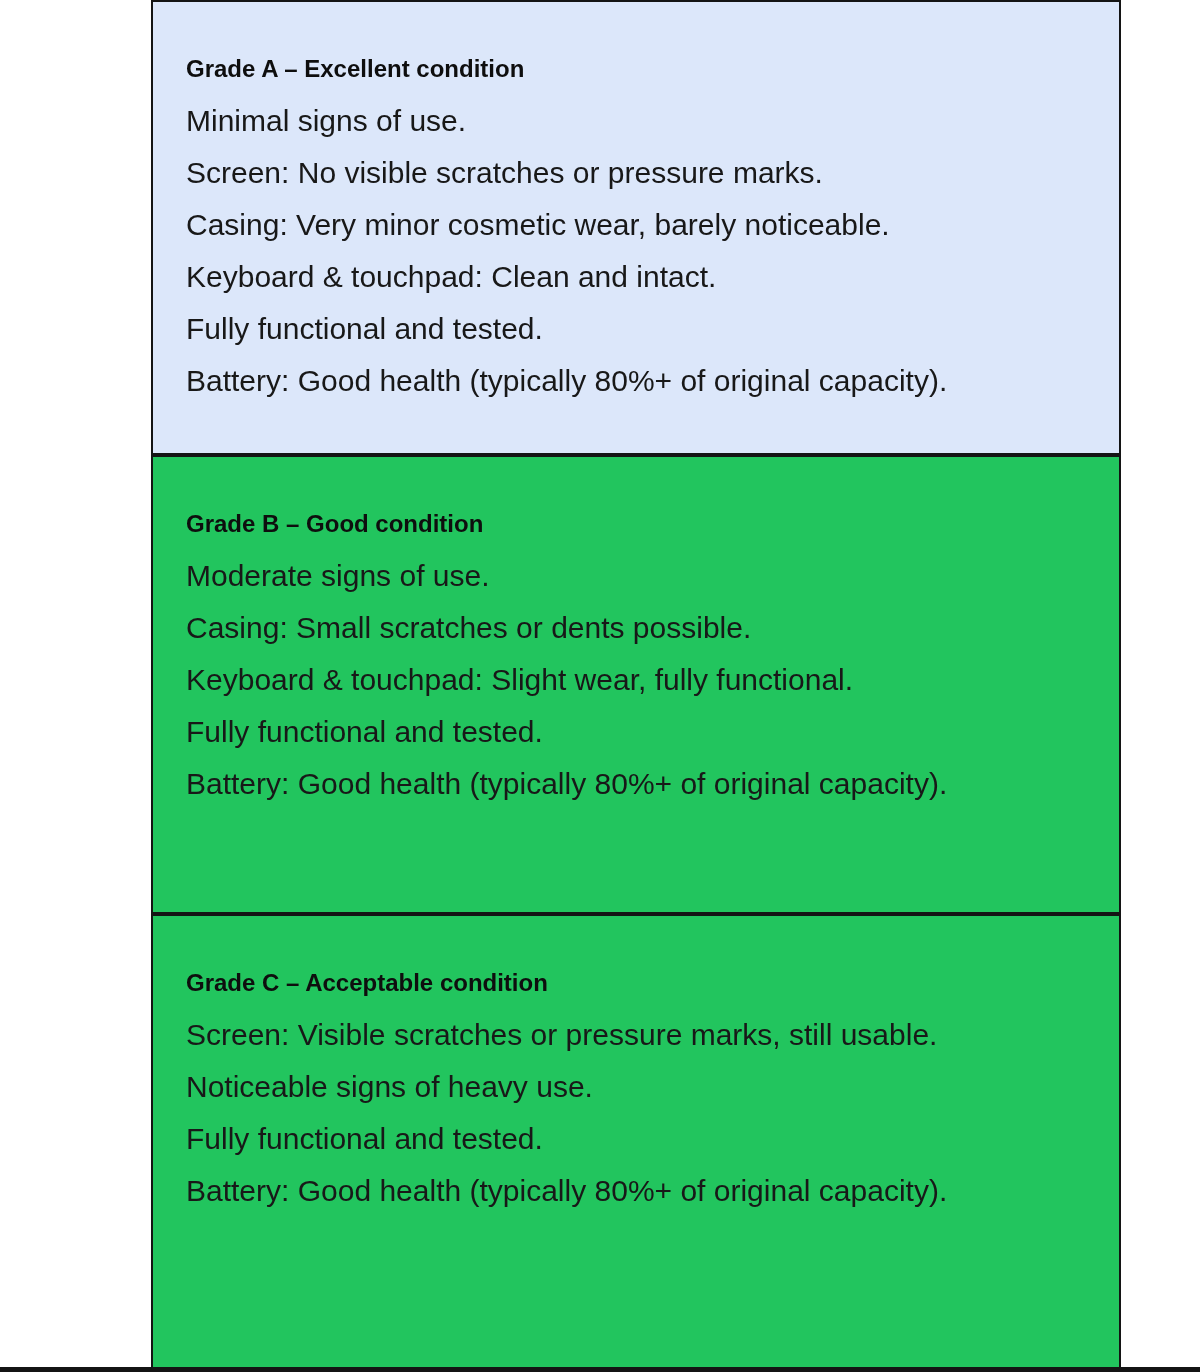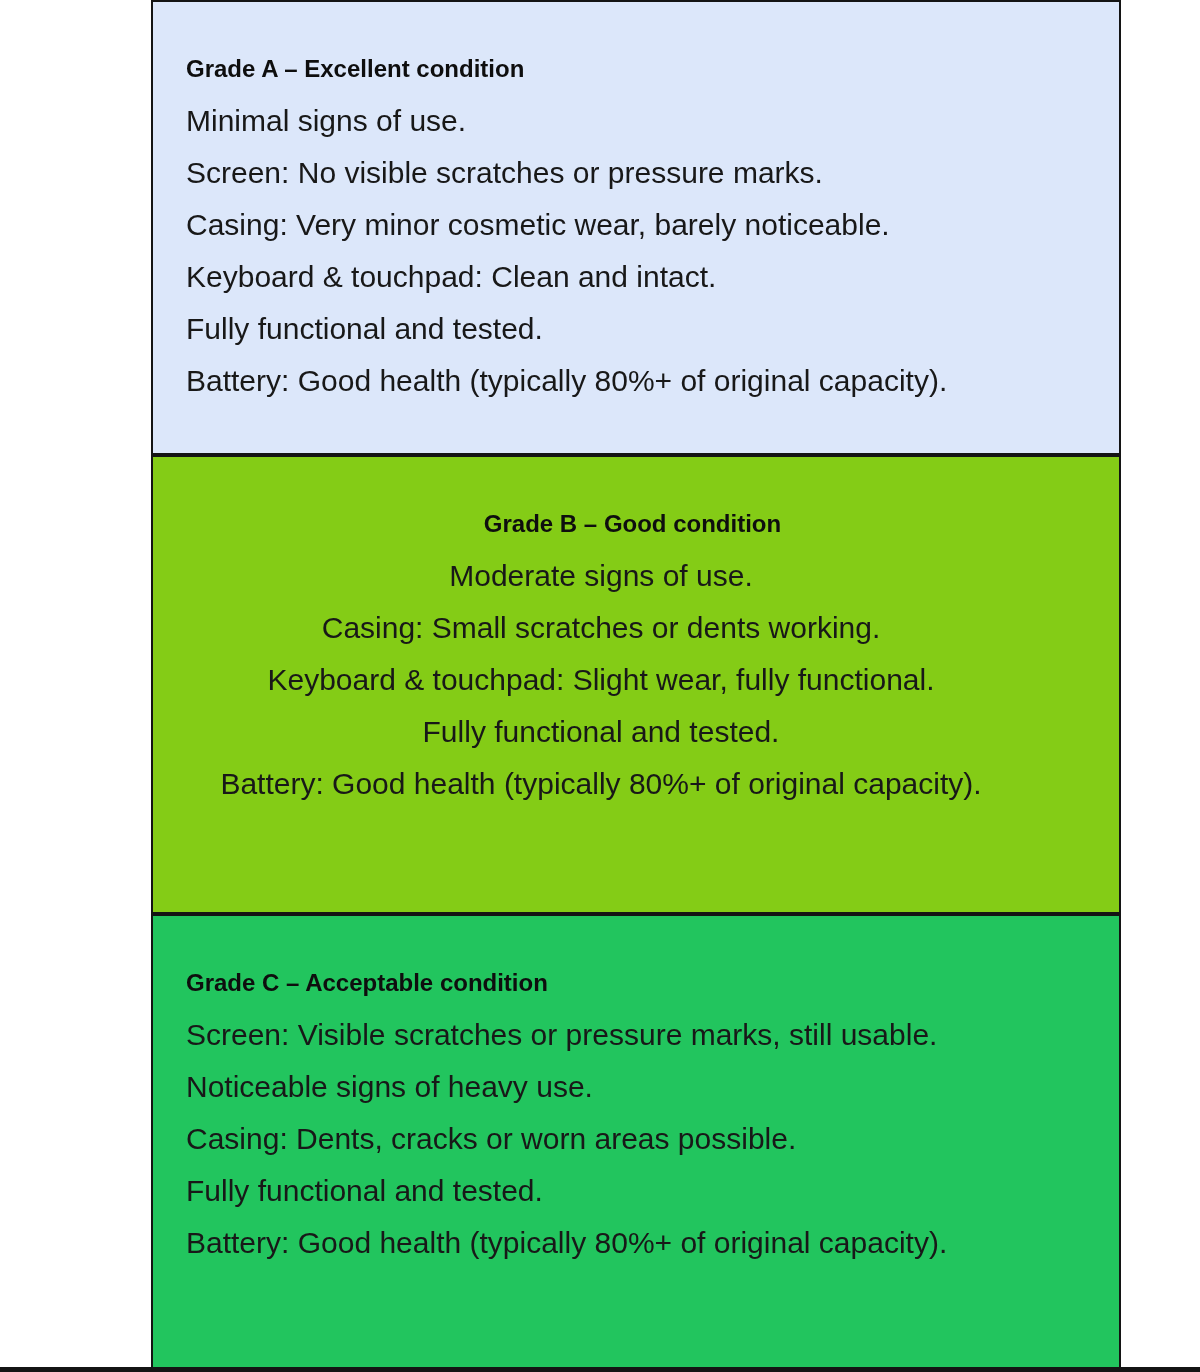--- a/index.html
+++ b/index.html
@@ -61,33 +61,32 @@
   <section class="panel panel-a" style="background: rgb(220, 231, 250);">
     <h2>Grade A – Excellent condition</h2>
     <p>Minimal signs of use.</p>
     <p>Screen: No visible scratches or pressure marks.</p>
     <p>Casing: Very minor cosmetic wear, barely noticeable.</p>
     <p>Keyboard &amp; touchpad: Clean and intact.</p>
     <p>Fully functional and tested.</p>
     <p>Battery: Good health (typically 80%+ of original capacity).</p>
   </section>
 
-  <section class="panel panel-b" style="background: #84cc16; text-align: center;">
+  <section class="panel panel-b" style="background: #22c55e;">
     <h2>Grade B – Good condition</h2>
     <p>Moderate signs of use.</p>
-    <p>Casing: Small scratches or dents working.</p>
+    <p>Casing: Small scratches or dents possible.</p>
     <p>Keyboard &amp; touchpad: Slight wear, fully functional.</p>
     <p>Fully functional and tested.</p>
     <p>Battery: Good health (typically 80%+ of original capacity).</p>
   </section>
 
   <section class="panel panel-c" style="background: #22c55e;">
     <h2>Grade C – Acceptable condition</h2>
     <p>Screen: Visible scratches or pressure marks, still usable.</p>
     <p>Noticeable signs of heavy use.</p>
-    <p>Casing: Dents, cracks or worn areas possible.</p>
     <p>Fully functional and tested.</p>
     <p>Battery: Good health (typically 80%+ of original capacity).</p>
   </section>
 
 </div>
 
 <div class="bottom-bar"></div>
 
 </body></html>

